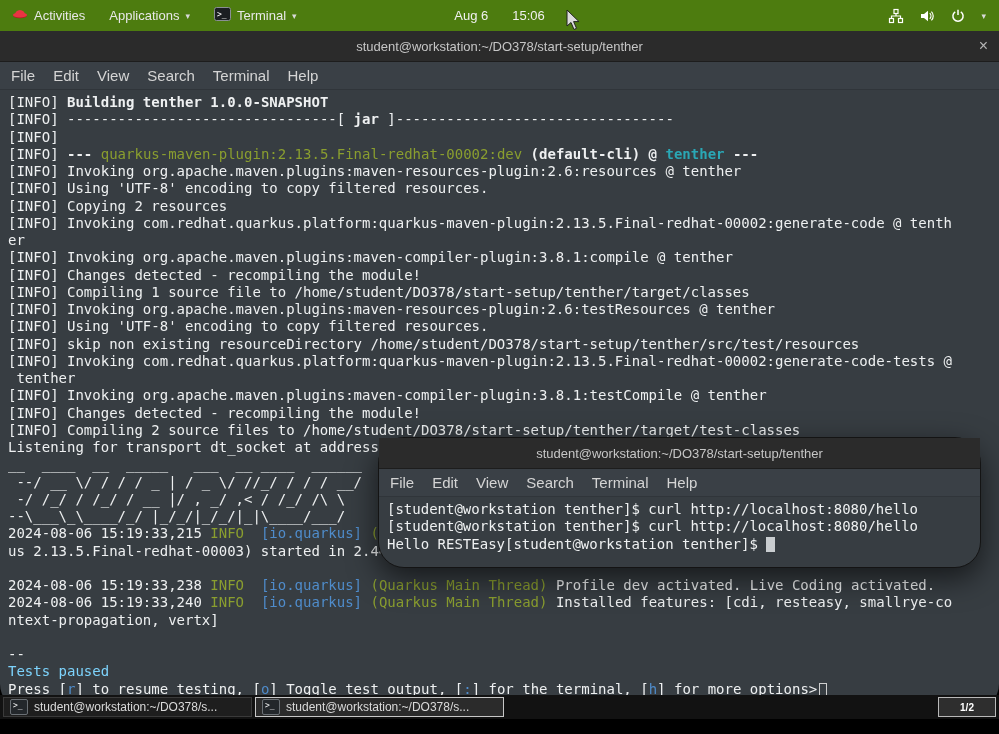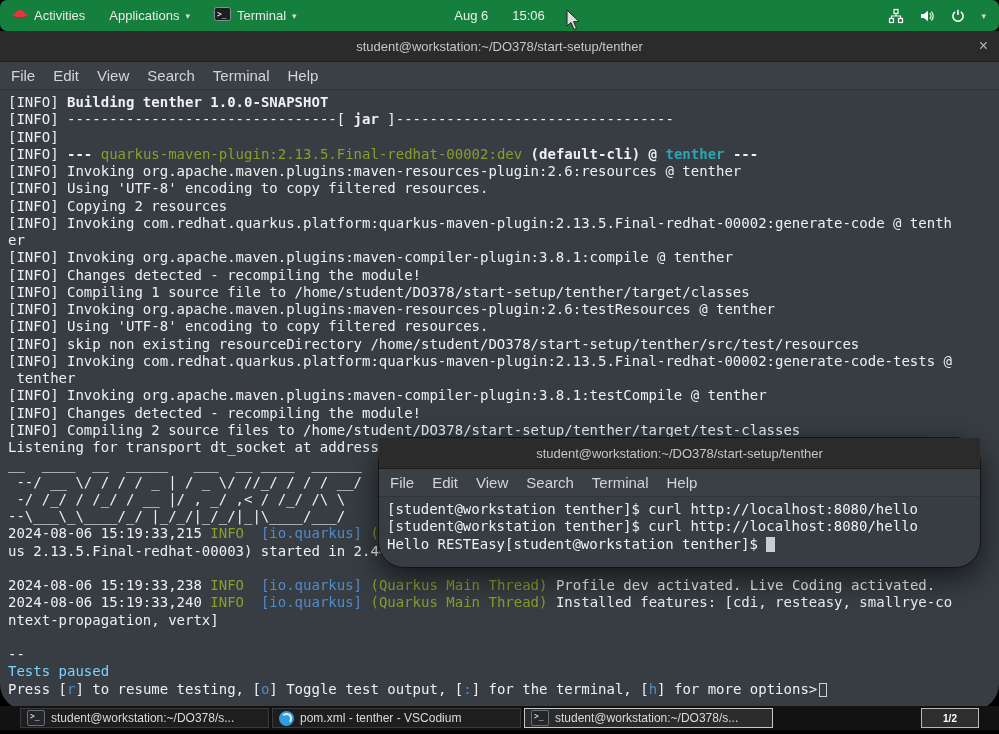--- a/index.html
+++ b/index.html
@@ -1,21 +1,21 @@
 <!DOCTYPE html>
 <html><head>
 <meta charset="utf-8">
 <style>
   html,body{margin:0;padding:0;background:#000;}
   #screen{position:relative;width:999px;height:734px;overflow:hidden;background:#000;
           font-family:"Liberation Sans",sans-serif;}
 
   
-  #topbar{position:absolute;left:0;top:0;width:999px;height:31px;background:#15803d;
-          display:flex;align-items:center;color:#e8e8e8;font-size:13px;z-index:20;border-radius:7px;}
+  #topbar{position:absolute;left:0;top:0;width:999px;height:31px;background:#4d7c0f;
+          display:flex;align-items:center;color:#e8e8e8;font-size:13px;z-index:20;}
   .tb-left{display:flex;align-items:center;gap:24px;padding-left:12px;}
   .tb-item{display:flex;align-items:center;gap:6px;height:31px;}
   .chev::before{content:"▾";font-size:9px;color:#d9d9d9;position:relative;top:-1px;}
   #clock{position:absolute;left:50%;transform:translateX(-50%);display:flex;gap:24px;
          font-size:13px;color:#f0f0f0;}
   .tb-right{margin-left:auto;display:flex;align-items:center;gap:15px;padding-right:13px;}
   .tb-right svg{display:block;}
 
   
   .window{position:absolute;background:#373d42;border-radius:26px;}
@@ -38,22 +38,22 @@
   .seg-b{font-weight:bold;}
   .seg-green{color:#8a9e2f;}
   .seg-blue{color:#4f8ccb;}
   .seg-cyan{color:#7dd3fc;}
   .seg-cyanb{color:#2aa7b5;font-weight:bold;}
   .seg-curh{display:inline-block;width:8px;height:14px;border:1px solid #cfcfcf;
             vertical-align:middle;margin-left:2px;box-sizing:border-box;}
   .seg-curf{display:inline-block;width:9px;height:15px;background:#c9cdd0;vertical-align:text-bottom;}
 
   
-  #taskbar{position:absolute;left:0;bottom:4px;width:999px;height:24px;background:#121212;
-           display:flex;align-items:stretch;gap:2px;padding:2px 20px;box-sizing:border-box;z-index:10;}
+  #taskbar{position:absolute;left:0;bottom:15px;width:999px;height:24px;background:#121212;
+           display:flex;align-items:stretch;gap:2px;padding:2px 3px;box-sizing:border-box;z-index:10;}
   .tb-btn{width:249px;display:flex;align-items:center;gap:6px;padding:0 6px;background:#1e1e1e;
           border:1px solid #3a3a3a;box-sizing:border-box;color:#dadada;font-size:12px;
           white-space:nowrap;overflow:hidden;}
   .tb-btn.active{border-color:#c7c7c7;background:#2b2b2b;}
   .tb-btn .label{overflow:hidden;white-space:nowrap;}
   .tb-ico{flex:0 0 auto;position:relative;}
   .tb-ico.terminal{width:16px;height:14px;background:#23272b;border:1px solid #6a6f74;border-radius:2px;}
   .tb-ico.terminal::before{content:">_";position:absolute;left:2px;top:1px;
             font-family:"DejaVu Sans Mono",monospace;font-size:8px;line-height:10px;color:#efefef;}
   .tb-ico.vscodium{width:15px;height:15px;border-radius:50%;background:#2f9de2;}
@@ -159,24 +159,20 @@
       </div>
     <div class="term-content" id="term2"><div class="tline"><span class="seg-n">[student@workstation tenther]$ curl http://localhost:8080/hello</span></div><div class="tline"><span class="seg-n">[student@workstation tenther]$ curl http://localhost:8080/hello</span></div><div class="tline"><span class="seg-n">Hello RESTEasy[student@workstation tenther]$ </span><span class="seg-curf"></span></div></div>
   </div>
 
   <div id="taskbar">
     <div id="taskbar-buttons" style="display:flex;gap:3px;align-items:stretch;">
         <div class="tb-btn">
           <span class="tb-ico terminal"></span>
           <span class="label">student@workstation:~/DO378/s...</span>
         </div>
-        <div class="tb-btn">
-          <span class="tb-ico vscodium"></span>
-          <span class="label">pom.xml - tenther - VSCodium</span>
-        </div>
         <div class="tb-btn active">
           <span class="tb-ico terminal"></span>
           <span class="label">student@workstation:~/DO378/s...</span>
         </div>
       </div>
     <div id="workspace">1/2</div>
   </div>
 
   <span id="cursor">
     <svg width="16" height="22" viewBox="0 0 16 22">

